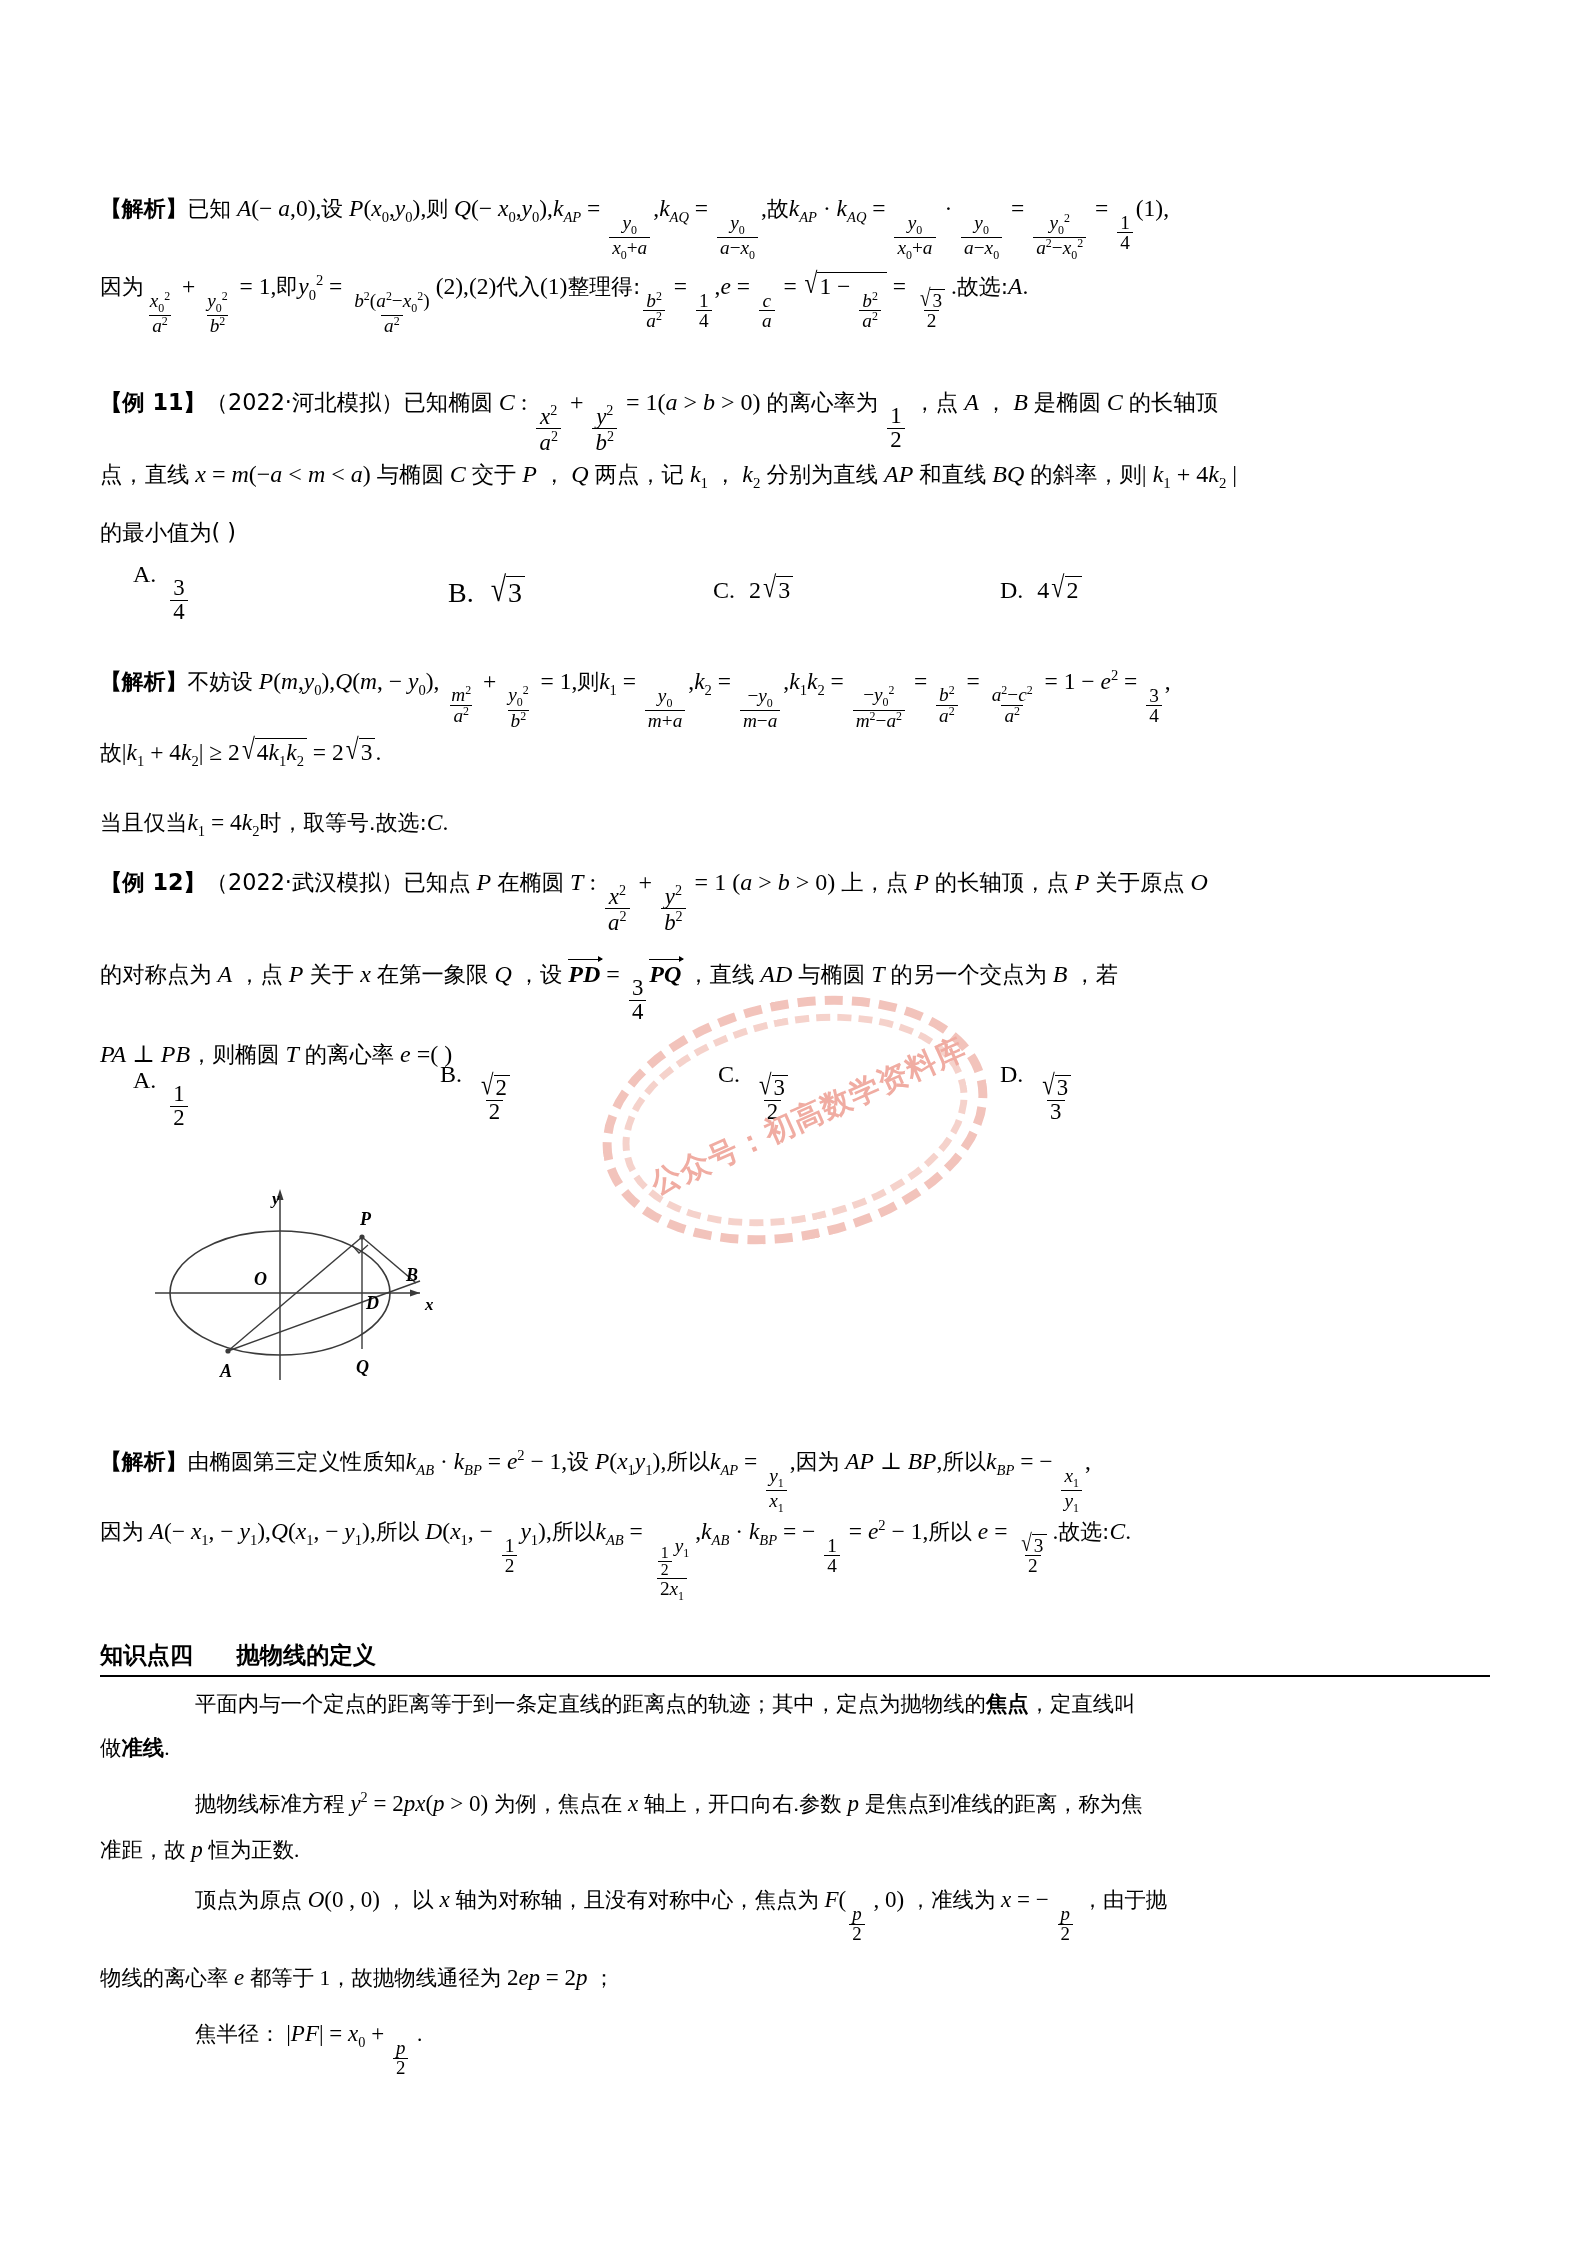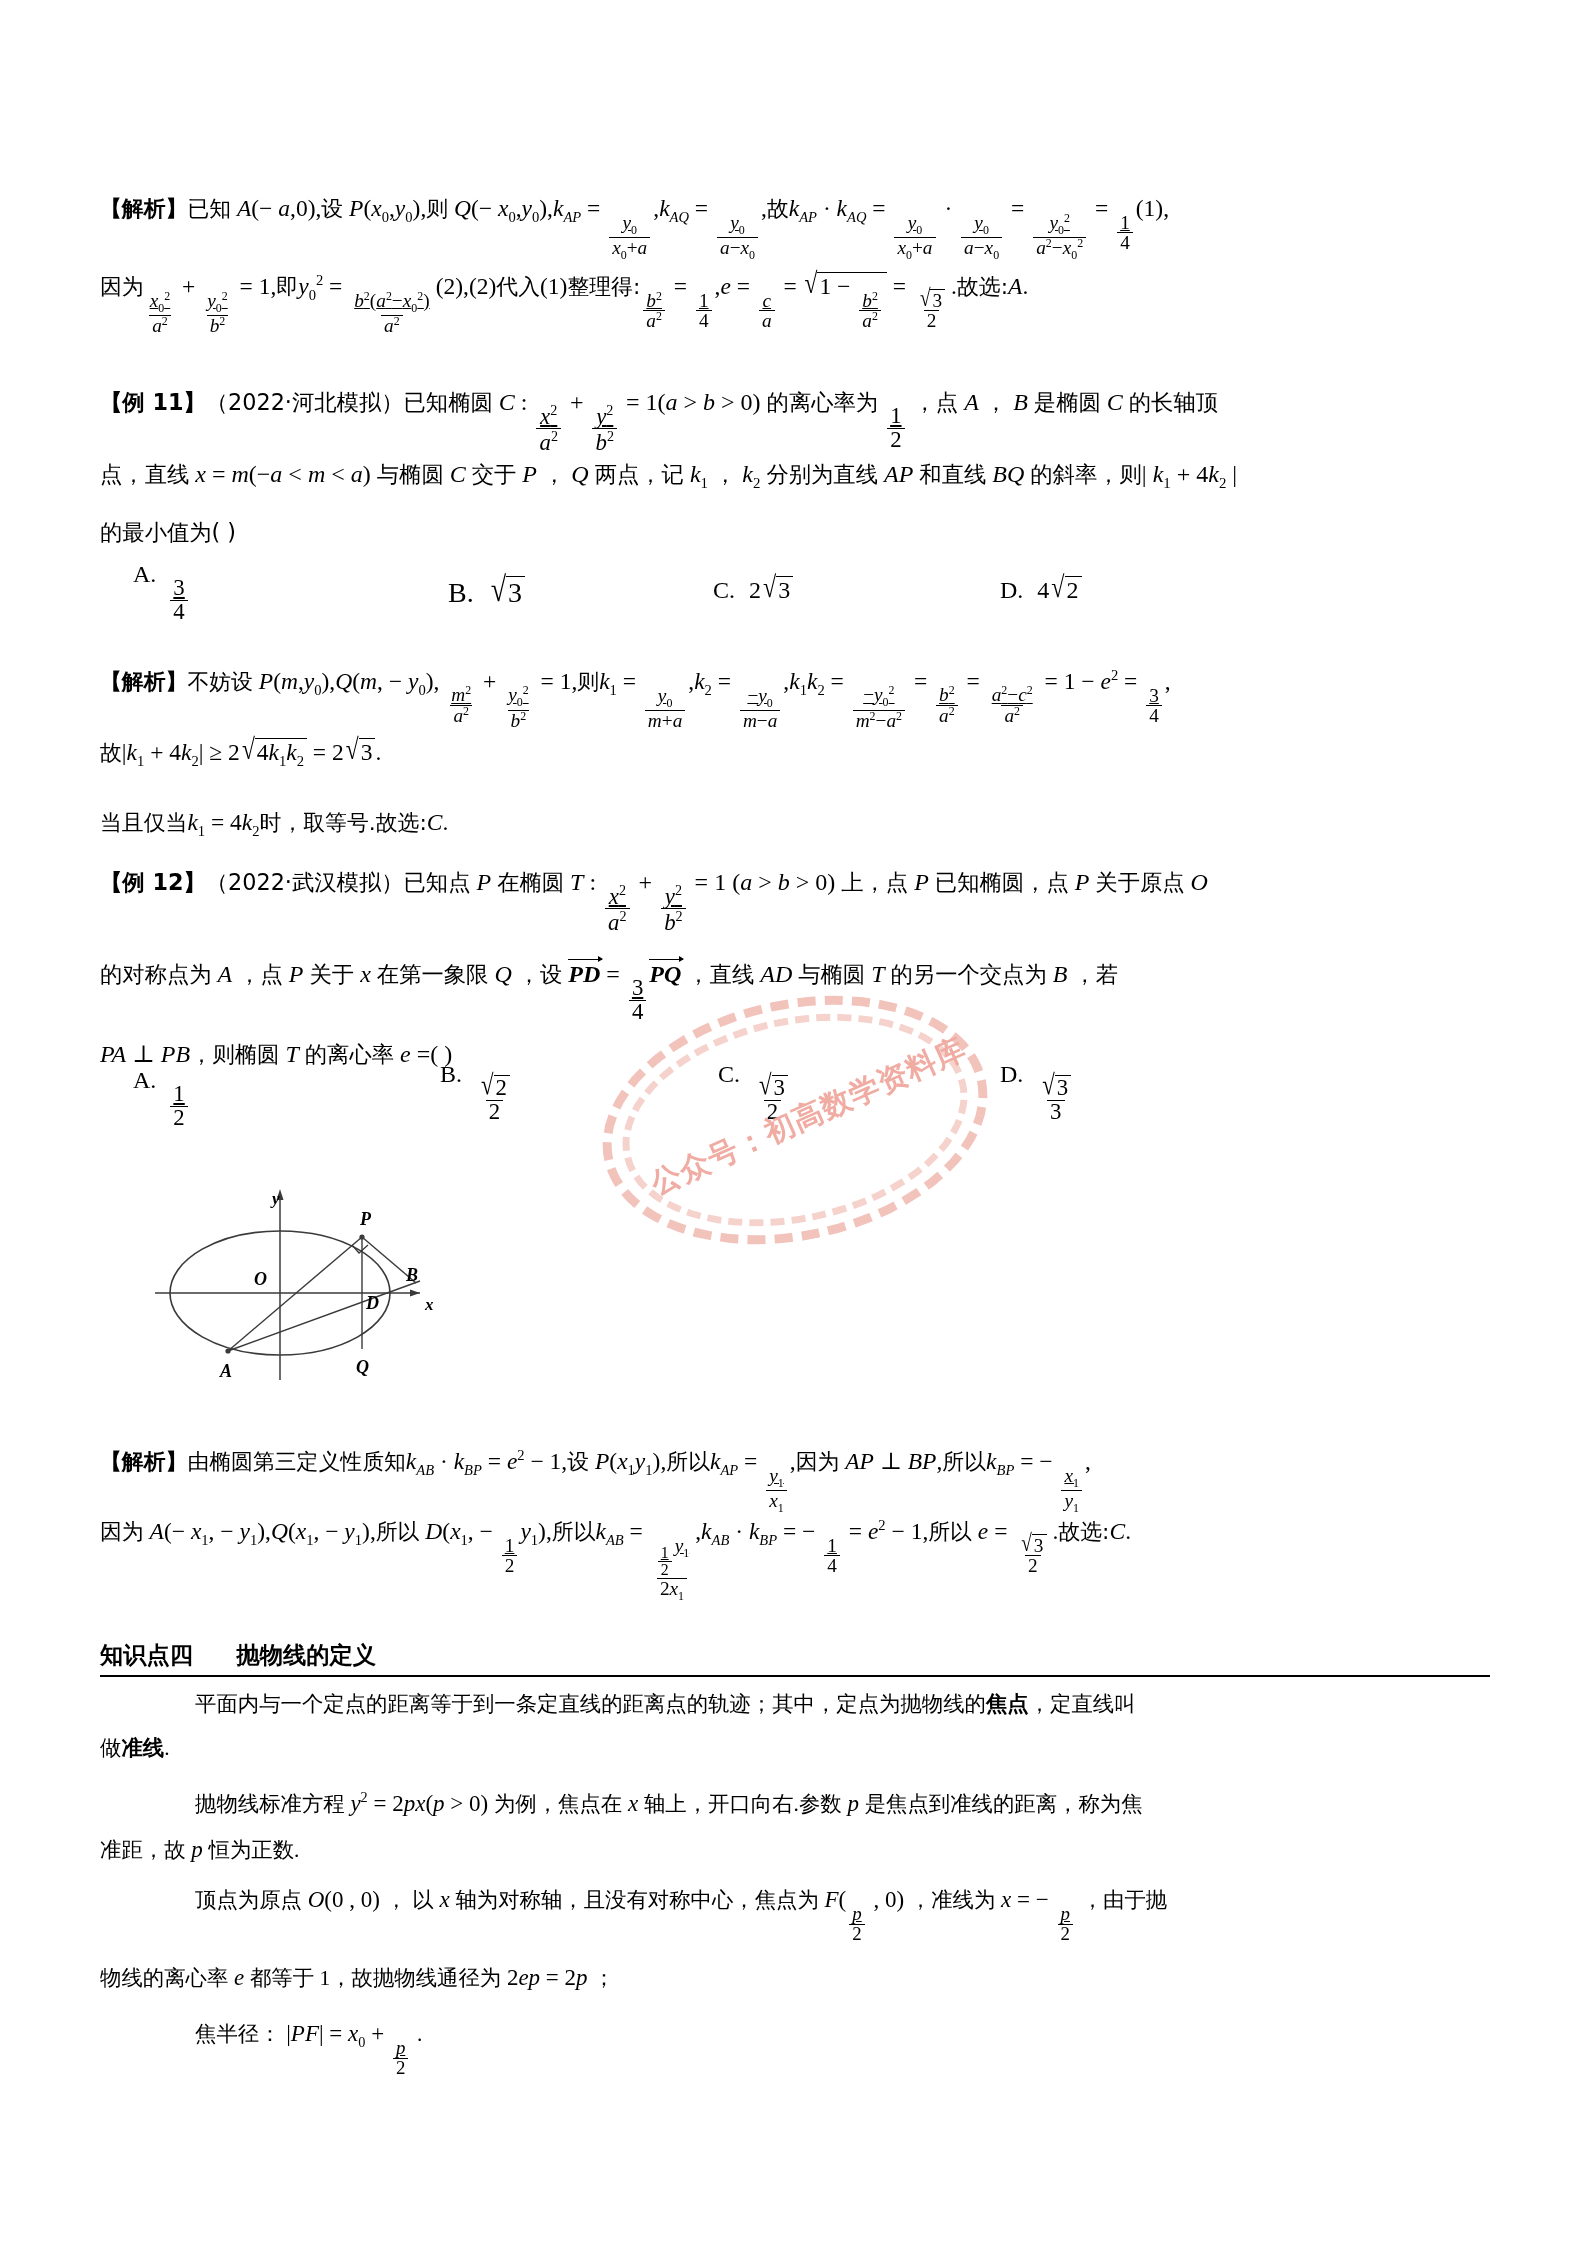--- a/index.html
+++ b/index.html
@@ -15,21 +15,21 @@
   }
   .page { position:relative; width:1587px; height:2245px; padding: 8px; }
 
   
   .mi { font-style: italic; font-family:"Liberation Serif","DejaVu Serif",serif; }
   .mb { font-style: italic; font-weight:700; }
   .frac {
     display:inline-flex; flex-direction:column; align-items:center;
     vertical-align: -0.55em; margin: 0 3px; line-height:1.0;
   }
-  .frac > .num { padding: 0 3px; font-size: 0.82em; text-decoration: underline; }
+  .frac > .num { padding: 0 3px; font-size: 0.82em; }
   .frac > .den { padding: 0 3px; font-size: 0.82em; border-top: 1.3px solid #000; }
   .frac.big > .num, .frac.big > .den { font-size: 0.95em; }
   .sq { display:inline-block; position:relative; padding-left:2px; }
   .sq > .radicand {
     border-top: 1.3px solid #000; padding: 1px 3px 0 2px; display:inline-block;
   }
   .sqsym { display:inline-block; transform: scaleY(1.25); transform-origin: center bottom; }
   sub.e { font-size:0.62em; vertical-align: sub; font-style:italic; }
   sup.n { font-size:0.62em; vertical-align: super; font-style:normal; }
   sub.n { font-size:0.62em; vertical-align: sub; font-style:normal; }
@@ -275,21 +275,21 @@
     <span class="lead cjk">【例 12】</span><span class="cjk">（2022·武汉模拟）</span><span class="cjk">已知点</span>
     <span class="mi"> P</span> <span class="cjk">在椭圆</span><span class="mi"> T</span> :
     <span class="frac big">
         <span class="num"><span class="mi">x</span><sup class="n">2</sup></span>
         <span class="den"><span class="mi">a</span><sup class="n">2</sup></span>
       </span> +
     <span class="frac big">
         <span class="num"><span class="mi">y</span><sup class="n">2</sup></span>
         <span class="den"><span class="mi">b</span><sup class="n">2</sup></span>
       </span> = 1 (<span class="mi">a</span> &gt; <span class="mi">b</span> &gt; 0)
-    <span class="cjk">上，点</span><span class="mi"> P</span> <span class="cjk">已知椭圆，点</span><span class="mi"> P</span> <span class="cjk">关于原点</span><span class="mi"> O</span>
+    <span class="cjk">上，点</span><span class="mi"> P</span> <span class="cjk">的长轴顶，点</span><span class="mi"> P</span> <span class="cjk">关于原点</span><span class="mi"> O</span>
   </div>
 
   <div class="blk" style="left:100px; top:960px; font-size:24px;">
     <span class="cjk">的对称点为</span><span class="mi"> A</span> <span class="cjk">，点</span><span class="mi"> P</span> <span class="cjk">关于</span>
     <span class="mi"> x</span> <span class="cjk">在第一象限</span><span class="mi"> Q</span> <span class="cjk">，设</span>
     <span class="vec mb">PD</span> =
     <span class="frac big">
         <span class="num">3</span>
         <span class="den">4</span>
       </span><span class="vec mb">PQ</span>

